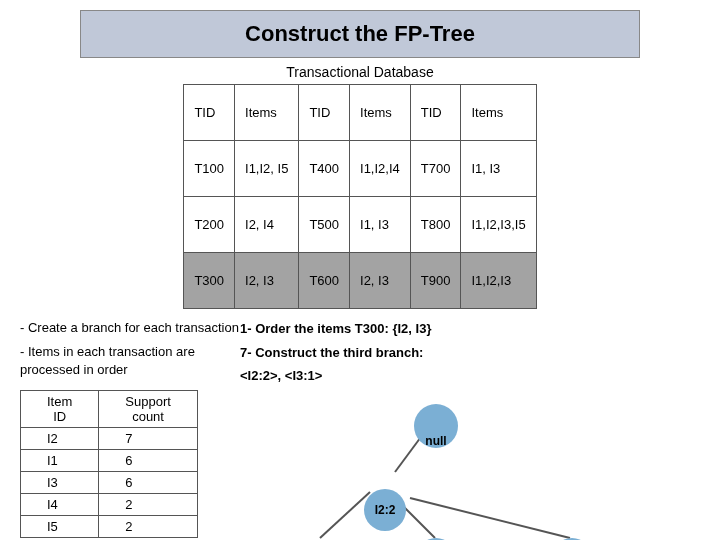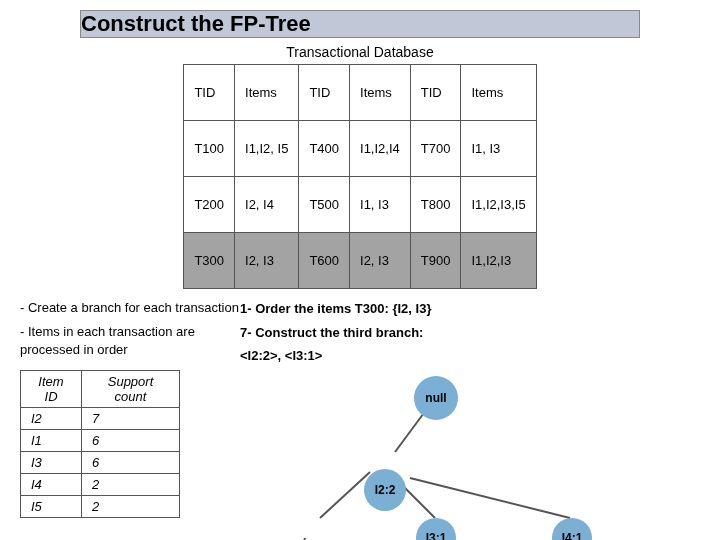--- a/index.html
+++ b/index.html
@@ -16,22 +16,22 @@
       height: 540px;
       display: flex;
       flex-direction: column;
       align-items: center;
       padding: 10px 20px;
     }
     .title-box {
       background: #c0c8d8;
       border: 1.5px solid #888;
       width: 560px;
-      text-align: left;
-      padding: 0 0;
+      text-align: center;
+      padding: 10px 0;
       font-size: 22px;
       font-weight: bold;
       margin-bottom: 6px;
     }
     .db-title {
       font-size: 14px;
       font-weight: normal;
       text-align: center;
       margin-bottom: 4px;
     }
@@ -65,23 +65,22 @@
       margin-bottom: 6px;
       line-height: 1.4;
     }
     .item-table {
       border-collapse: collapse;
       margin-top: 10px;
       width: 160px;
     }
     .item-table th, .item-table td {
       border: 1.5px solid #555;
-      padding: 3px 10px;
-      font-size: 13px;
-      font-style: italic;
+      padding: 3px 26px;
+      font-size: 13px;
     }
     .item-table th {
       background: #fff;
       font-weight: normal;
     }
     .right-panel {
       flex: 1;
       position: relative;
       display: flex;
       flex-direction: column;
@@ -215,21 +214,21 @@
 
           <line x1="130" y1="102" x2="80" y2="148" stroke="#555" stroke-width="2"></line>
 
           <line x1="155" y1="108" x2="195" y2="148" stroke="#555" stroke-width="2"></line>
 
           <line x1="170" y1="108" x2="330" y2="148" stroke="#555" stroke-width="2"></line>
 
           <line x1="65" y1="168" x2="55" y2="200" stroke="#555" stroke-width="2"></line>
         </svg>
 
-        <div class="node" style="width:44px;height:44px;top:6px;left:174px;">
+        <div class="node" style="width:44px;height:44px;top:14px;left:174px;align-items:flex-end;">
           <span>null</span>
         </div>
 
         <div class="node" style="width:42px;height:42px;top:99px;left:124px;">
           <span>I2:2</span>
         </div>
 
 
         <div class="node" style="width:40px;height:40px;top:148px;left:176px;">
           <span>I3:1</span>

